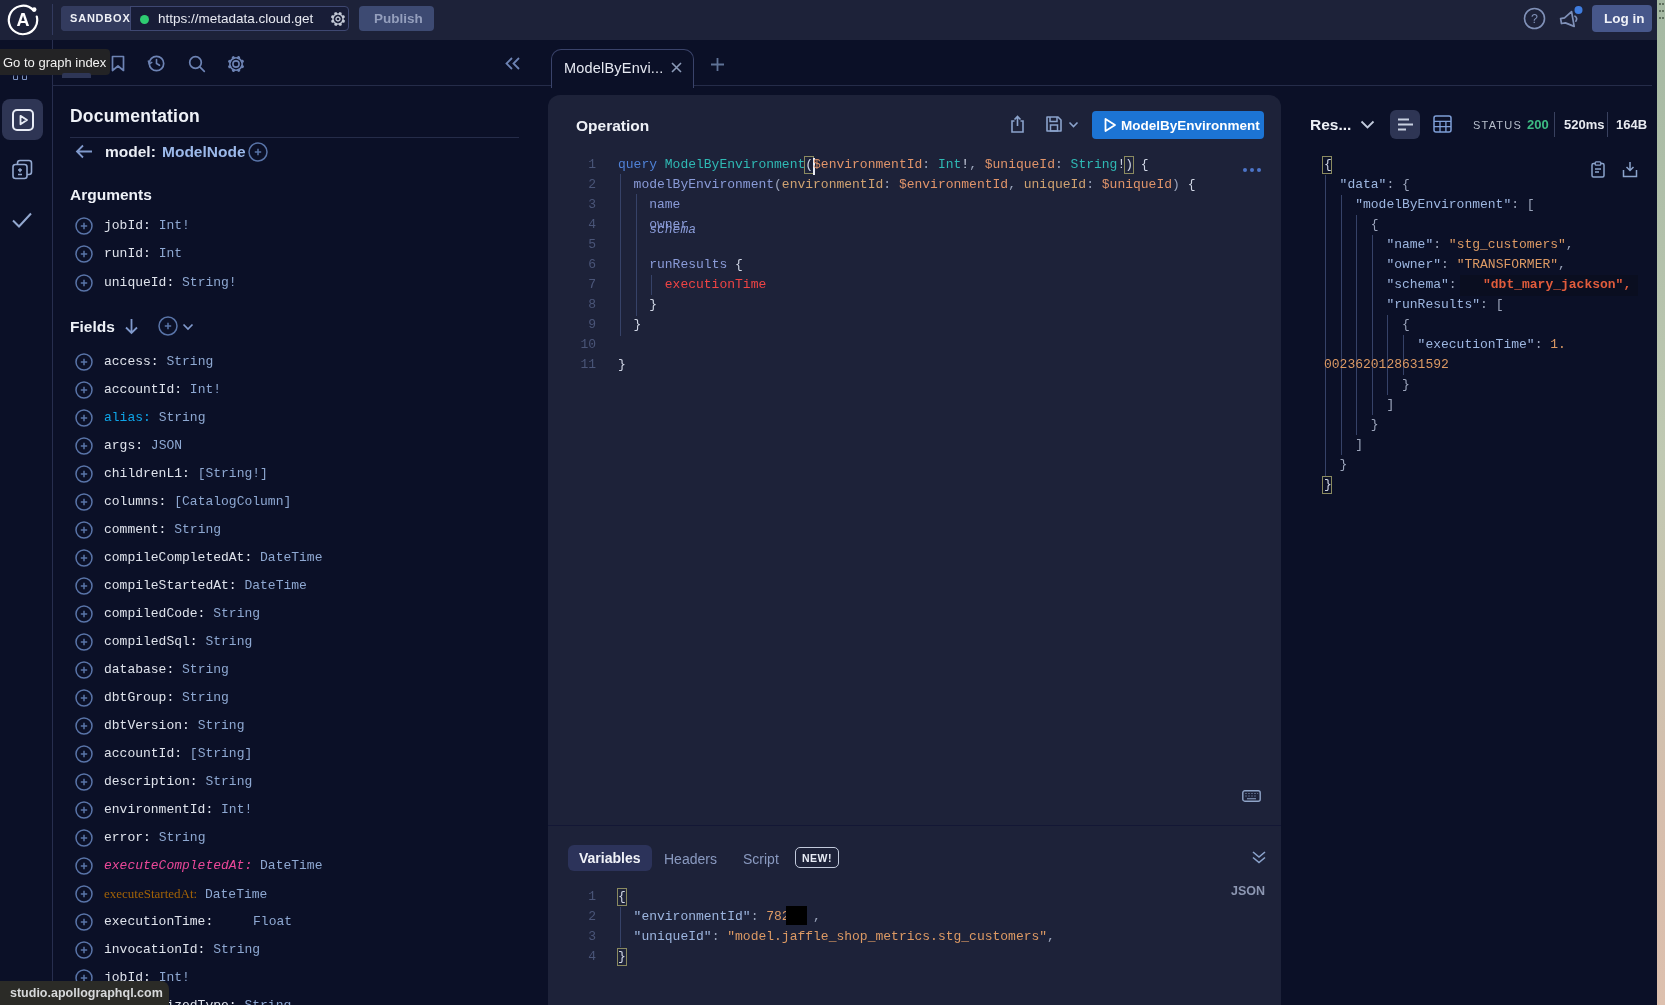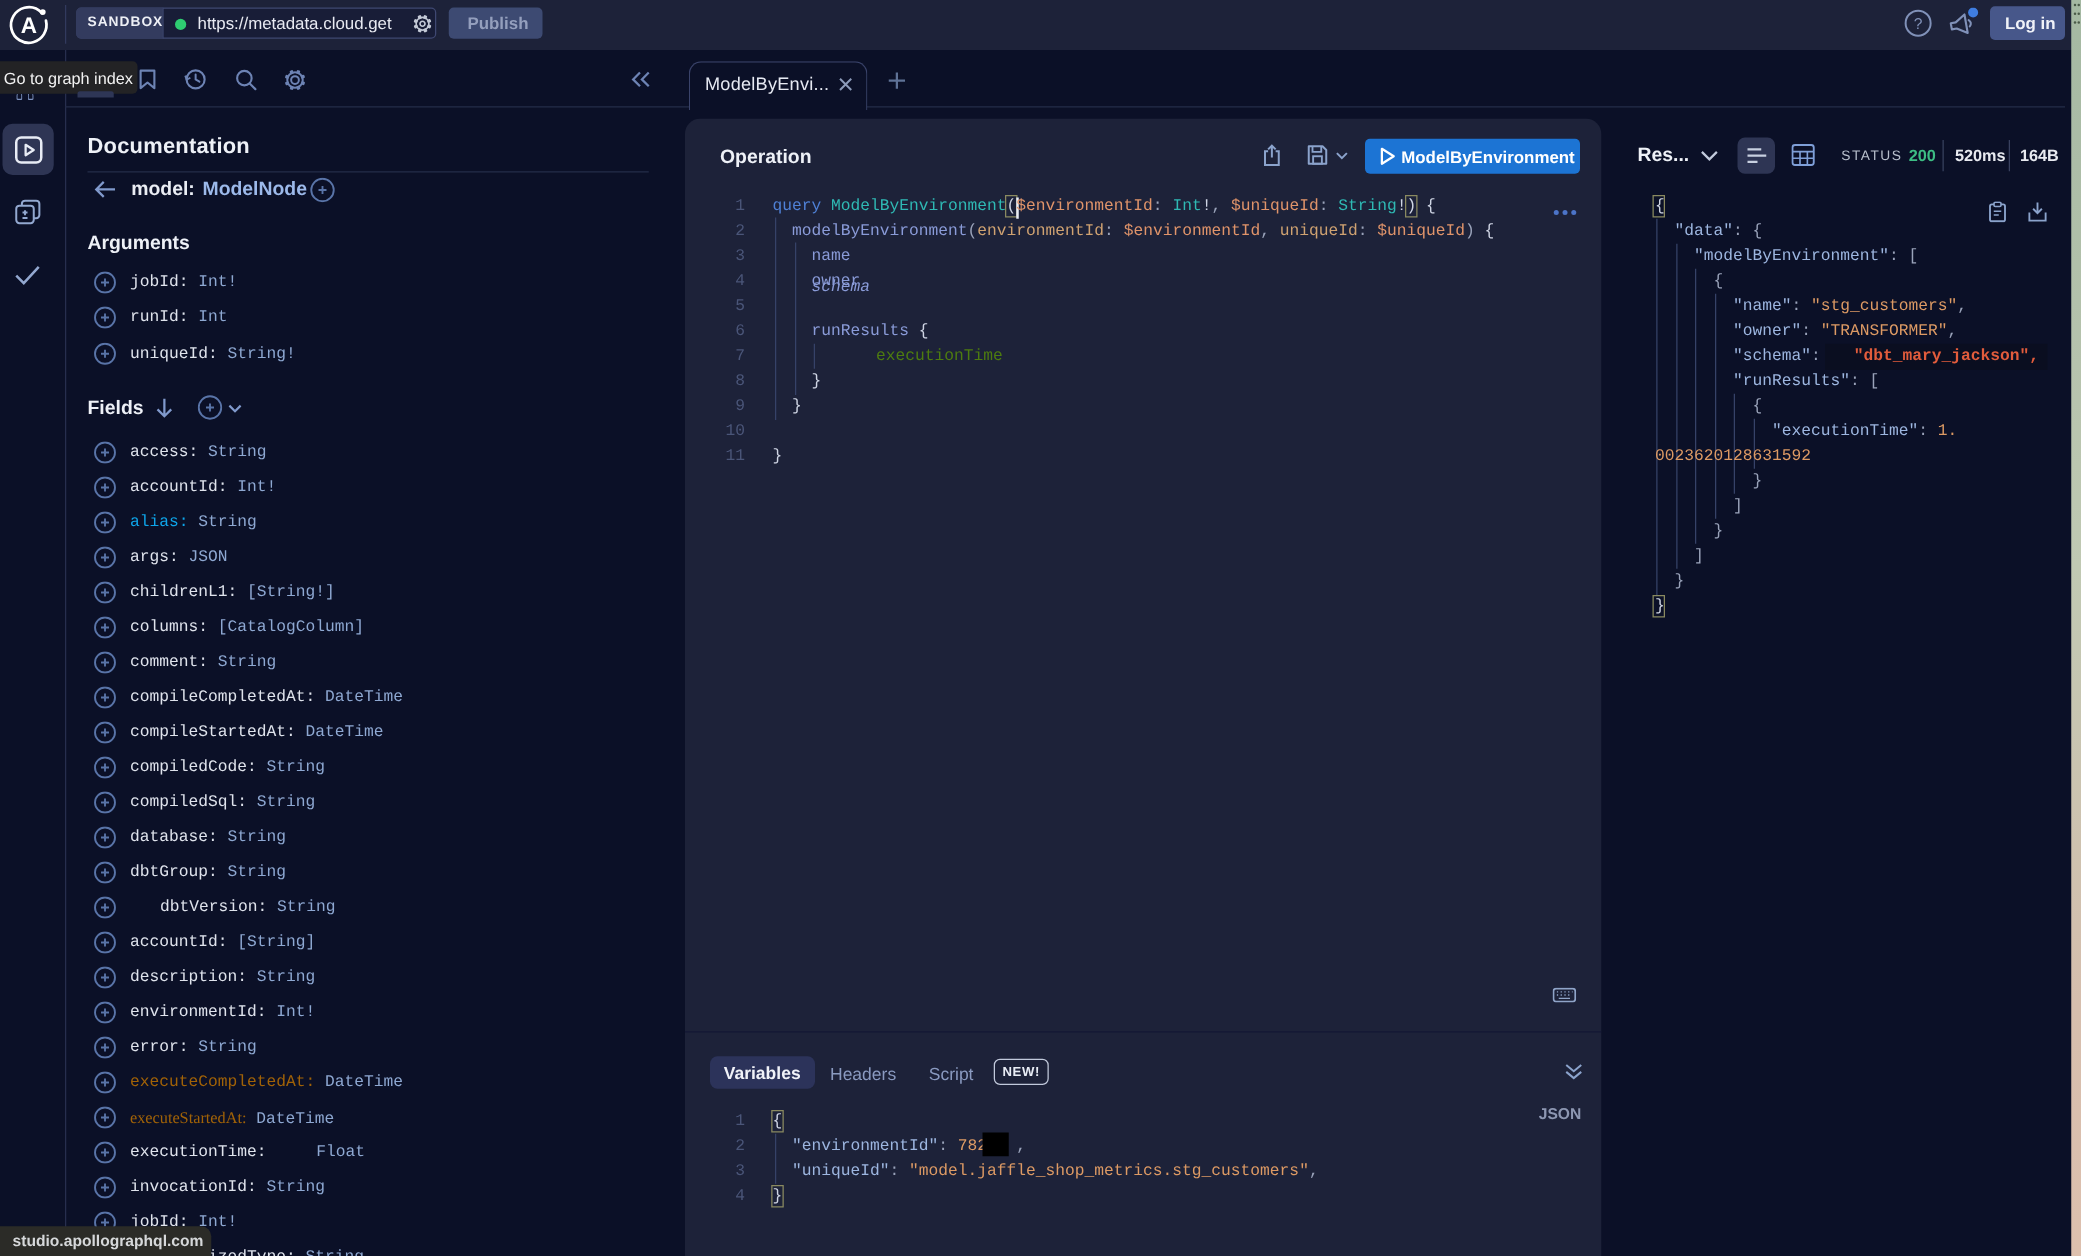--- a/index.html
+++ b/index.html
@@ -195,21 +195,21 @@
 <div class="abs mono" style="left:104px;top:660px;"><span style="color:#dfe3ec;">database:</span> <span style="color:#8ea8d2;">String</span></div>
 <svg class="abs" style="left:75px;top:689px" width="18" height="18" viewBox="0 0 18 18">
 <circle cx="9" cy="9" r="8" fill="none" stroke="#5974a8" stroke-width="1.5"></circle>
 <path d="M9 5.8 v6.4 M5.8 9 h6.4" stroke="#5974a8" stroke-width="1.5"></path>
   </svg>
 <div class="abs mono" style="left:104px;top:688px;"><span style="color:#dfe3ec;">dbtGroup:</span> <span style="color:#8ea8d2;">String</span></div>
 <svg class="abs" style="left:75px;top:717px" width="18" height="18" viewBox="0 0 18 18">
 <circle cx="9" cy="9" r="8" fill="none" stroke="#5974a8" stroke-width="1.5"></circle>
 <path d="M9 5.8 v6.4 M5.8 9 h6.4" stroke="#5974a8" stroke-width="1.5"></path>
   </svg>
-<div class="abs mono" style="left:104px;top:716px;margin-left:24px;"><span style="color:#dfe3ec;">dbtVersion:</span> <span style="color:#8ea8d2;">String</span></div>
+<div class="abs mono" style="left:104px;top:716px;"><span style="color:#dfe3ec;">dbtVersion:</span> <span style="color:#8ea8d2;">String</span></div>
 <svg class="abs" style="left:75px;top:745px" width="18" height="18" viewBox="0 0 18 18">
 <circle cx="9" cy="9" r="8" fill="none" stroke="#5974a8" stroke-width="1.5"></circle>
 <path d="M9 5.8 v6.4 M5.8 9 h6.4" stroke="#5974a8" stroke-width="1.5"></path>
   </svg>
 <div class="abs mono" style="left:104px;top:744px;"><span style="color:#dfe3ec;">accountId:</span> <span style="color:#8ea8d2;">[String]</span></div>
 <svg class="abs" style="left:75px;top:773px" width="18" height="18" viewBox="0 0 18 18">
 <circle cx="9" cy="9" r="8" fill="none" stroke="#5974a8" stroke-width="1.5"></circle>
 <path d="M9 5.8 v6.4 M5.8 9 h6.4" stroke="#5974a8" stroke-width="1.5"></path>
   </svg>
 <div class="abs mono" style="left:104px;top:772px;"><span style="color:#dfe3ec;">description:</span> <span style="color:#8ea8d2;">String</span></div>
@@ -220,21 +220,21 @@
 <div class="abs mono" style="left:104px;top:800px;"><span style="color:#dfe3ec;">environmentId:</span> <span style="color:#8ea8d2;">Int!</span></div>
 <svg class="abs" style="left:75px;top:829px" width="18" height="18" viewBox="0 0 18 18">
 <circle cx="9" cy="9" r="8" fill="none" stroke="#5974a8" stroke-width="1.5"></circle>
 <path d="M9 5.8 v6.4 M5.8 9 h6.4" stroke="#5974a8" stroke-width="1.5"></path>
   </svg>
 <div class="abs mono" style="left:104px;top:828px;"><span style="color:#dfe3ec;">error:</span> <span style="color:#8ea8d2;">String</span></div>
 <svg class="abs" style="left:75px;top:857px" width="18" height="18" viewBox="0 0 18 18">
 <circle cx="9" cy="9" r="8" fill="none" stroke="#5974a8" stroke-width="1.5"></circle>
 <path d="M9 5.8 v6.4 M5.8 9 h6.4" stroke="#5974a8" stroke-width="1.5"></path>
   </svg>
-<div class="abs mono" style="left:104px;top:856px;"><span style="color:#a16207;">executeCompletedAt:</span> <span style="color:#8ea8d2;">DateTime</span></div>
+<div class="abs mono" style="left:104px;top:856px;"><span style="color:#ec4899;font-style:italic;">executeCompletedAt:</span> <span style="color:#8ea8d2;">DateTime</span></div>
 <svg class="abs" style="left:75px;top:885px" width="18" height="18" viewBox="0 0 18 18">
 <circle cx="9" cy="9" r="8" fill="none" stroke="#5974a8" stroke-width="1.5"></circle>
 <path d="M9 5.8 v6.4 M5.8 9 h6.4" stroke="#5974a8" stroke-width="1.5"></path>
   </svg>
 <div class="abs mono" style="left:104px;top:884px;"><span style="color:#a16207;font-family:Liberation Serif, serif;">executeStartedAt:</span> <span style="color:#8ea8d2;">DateTime</span></div>
 <svg class="abs" style="left:75px;top:913px" width="18" height="18" viewBox="0 0 18 18">
 <circle cx="9" cy="9" r="8" fill="none" stroke="#5974a8" stroke-width="1.5"></circle>
 <path d="M9 5.8 v6.4 M5.8 9 h6.4" stroke="#5974a8" stroke-width="1.5"></path>
   </svg>
 <div class="abs mono" style="left:104px;top:912px;"><span style="color:#dfe3ec;">executionTime:</span> <span style="color:#8ea8d2;margin-left:32px;">Float</span></div>
@@ -296,21 +296,21 @@
 <div class="abs" style="left:651px;top:275px;width:1px;height:20px;background:#364268;width:1px"></div>
 <div class="bbox" style="left:804px;top:156px"></div>
 <div class="bbox" style="left:1124px;top:156px"></div>
 <div class="abs" style="left:813px;top:158px;width:1.5px;height:17px;background:#e8ecf5"></div>
 <div class="abs mono" style="left:618px;top:155px;"><span style="color:#4f81d6;">query</span><span style="color:#2fb9b4;"> ModelByEnvironment</span><span style="color:#cfd5e4;">(</span><span style="color:#e0946a;">$environmentId</span><span style="color:#9aa3ba;">:</span> <span style="color:#2fb9b4;">Int</span><span style="color:#cfd5e4;">!</span><span style="color:#9aa3ba;">,</span> <span style="color:#e0946a;">$uniqueId</span><span style="color:#9aa3ba;">:</span> <span style="color:#2fb9b4;">String</span><span style="color:#cfd5e4;">!</span><span style="color:#cfd5e4;">)</span> <span style="color:#cfd5e4;">{</span></div>
 <div class="abs mono" style="left:618px;top:175px;">  <span style="color:#8a9bd8;">modelByEnvironment</span><span style="color:#9aa3ba;">(</span><span style="color:#cfa271;">environmentId</span><span style="color:#9aa3ba;">:</span> <span style="color:#e0946a;">$environmentId</span><span style="color:#9aa3ba;">,</span> <span style="color:#cfa271;">uniqueId</span><span style="color:#9aa3ba;">:</span> <span style="color:#e0946a;">$uniqueId</span><span style="color:#9aa3ba;">)</span> <span style="color:#cfd5e4;">{</span></div>
 <div class="abs mono" style="left:618px;top:195px;">    <span style="color:#8a9bd8;">name</span></div>
 <div class="abs mono" style="left:618px;top:215px;">    <span style="color:#8a9bd8;">owner</span></div>
 <div class="abs mono" style="left:618px;top:220px;font-style:italic;">    <span style="color:#8a9bd8;">schema</span></div>
 <div class="abs mono" style="left:618px;top:255px;">    <span style="color:#8a9bd8;">runResults</span> <span style="color:#cfd5e4;">{</span></div>
-<div class="abs mono" style="left:618px;top:275px;">      <span style="color:#4d7c0f;margin-left:36px;">executionTime</span></div>
+<div class="abs mono" style="left:618px;top:275px;">      <span style="color:#ef4444;">executionTime</span></div>
 <div class="abs mono" style="left:618px;top:295px;">    <span style="color:#cfd5e4;">}</span></div>
 <div class="abs mono" style="left:618px;top:315px;">  <span style="color:#cfd5e4;">}</span></div>
 <div class="abs mono" style="left:618px;top:355px;"><span style="color:#cfd5e4;">}</span></div>
 <div class="abs" style="left:1243px;top:168px;width:4px;height:4px;background:#4c74c8;border-radius:50%"></div>
 <div class="abs" style="left:1250px;top:168px;width:4px;height:4px;background:#4c74c8;border-radius:50%"></div>
 <div class="abs" style="left:1257px;top:168px;width:4px;height:4px;background:#4c74c8;border-radius:50%"></div>
 <svg class="abs" style="left:1242px;top:790px" width="19" height="12" viewBox="0 0 19 12">
 <rect x="0.8" y="0.8" width="17.4" height="10.4" rx="2" fill="none" stroke="#8fa4c8" stroke-width="1.4"></rect>
 <path d="M3.5 3.5 h1 M6.5 3.5 h1 M9.5 3.5 h1 M12.5 3.5 h1 M15.5 3.5 h0.6 M3.5 6 h1 M6.5 6 h1 M9.5 6 h1 M12.5 6 h1 M5 8.7 h9" stroke="#8fa4c8" stroke-width="1.1"></path>
   </svg>

